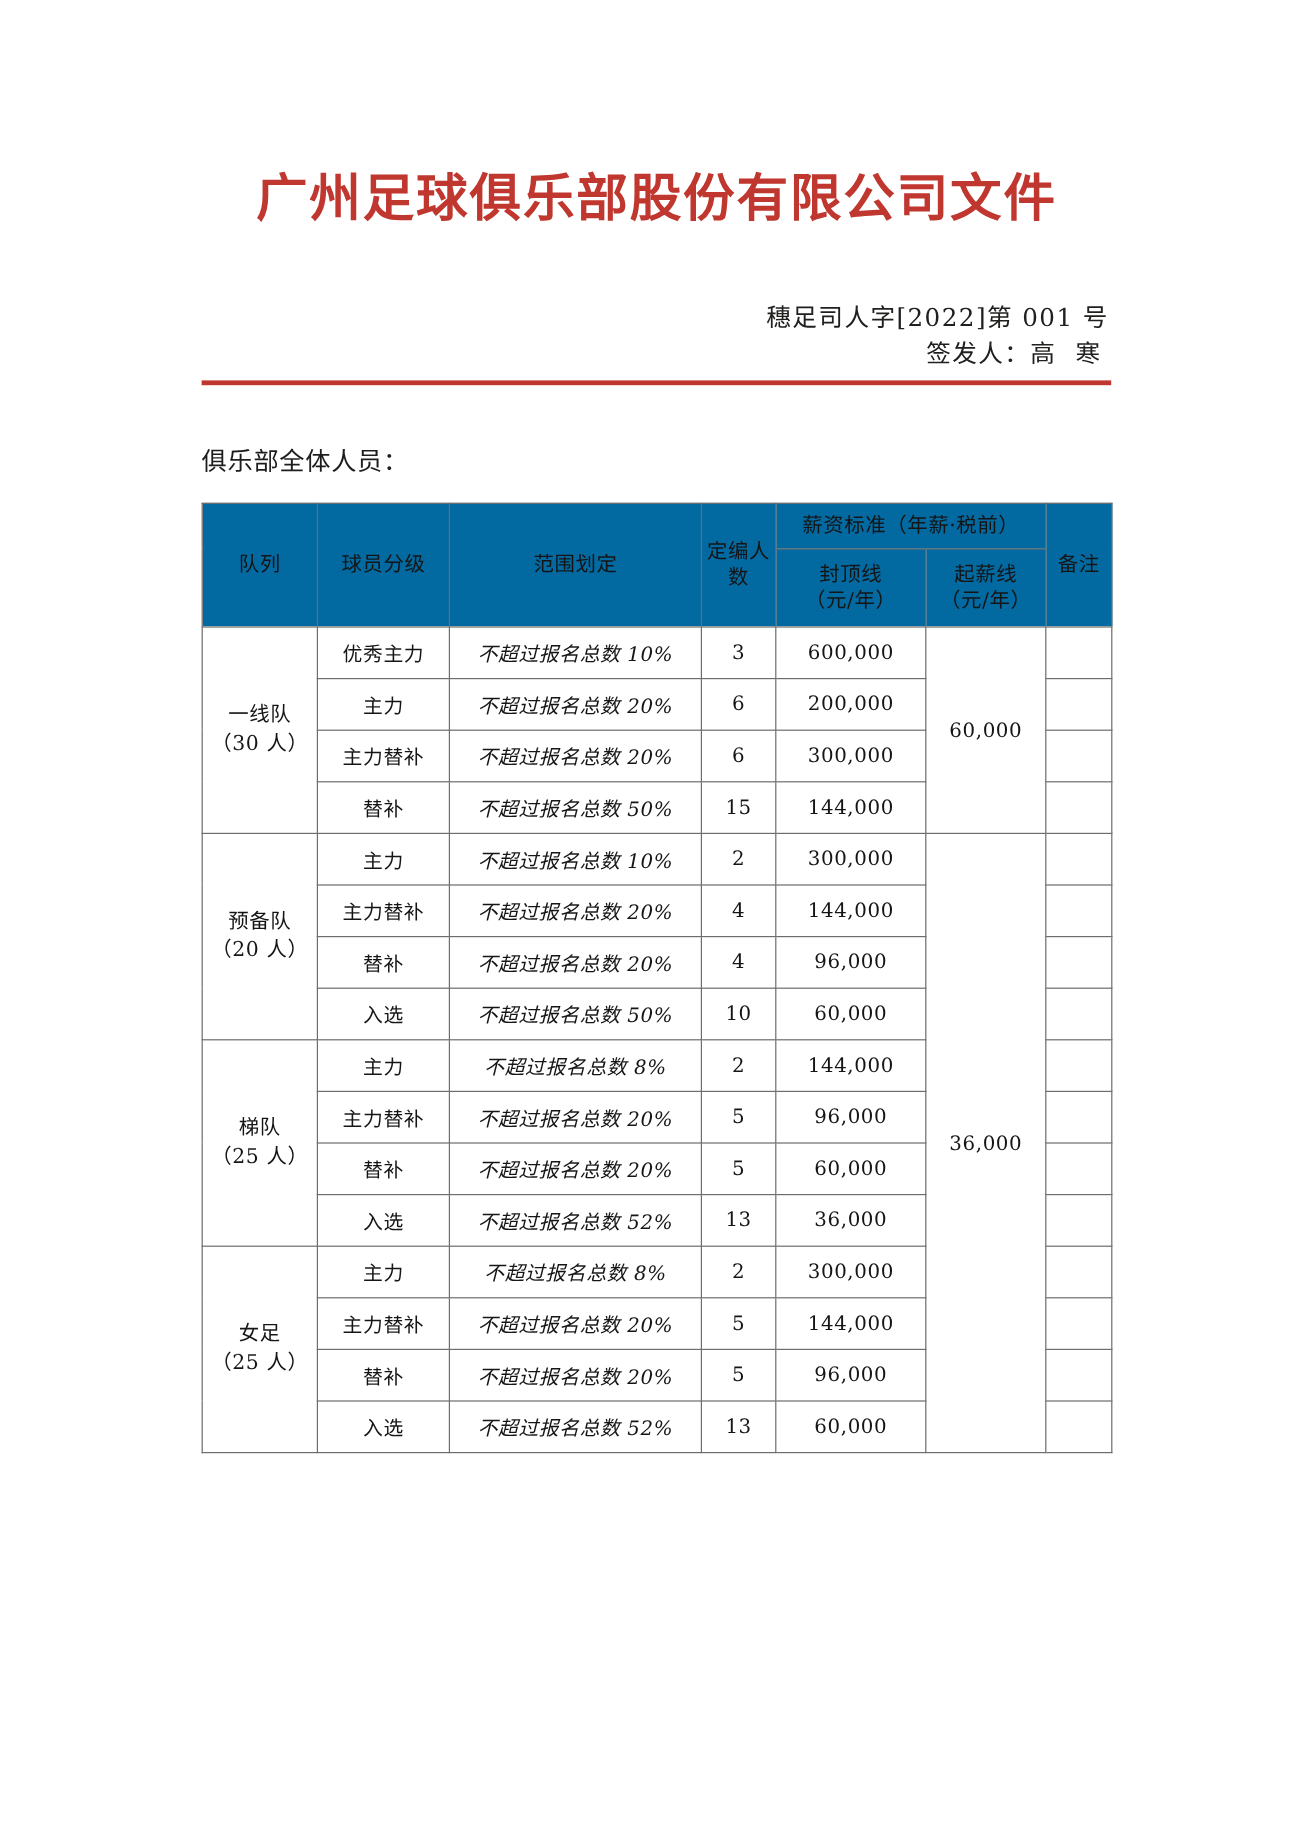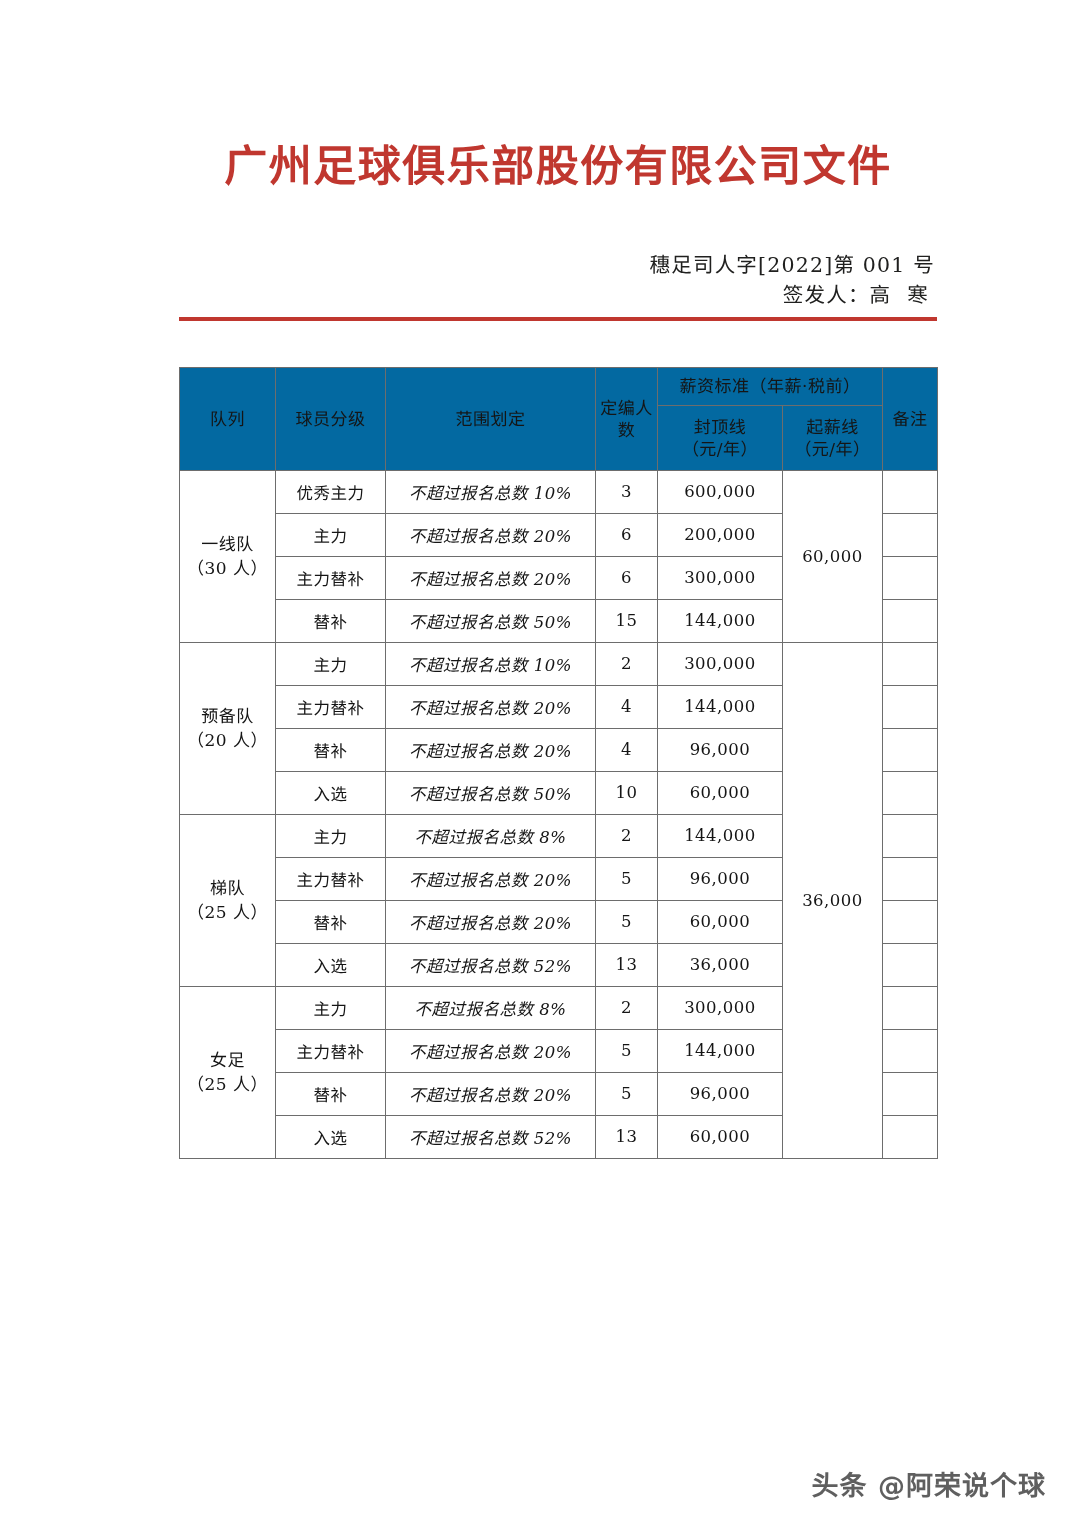--- a/index.html
+++ b/index.html
@@ -12,21 +12,21 @@
     width: 1080px;
     height: 1527px;
     position: relative;
     font-family: "DejaVu Serif", "Liberation Serif", serif;
     color: #1a1a1a;
     overflow: hidden;
   }
 
   .page {
     position: absolute;
-    left: 16px; top: 0;
+    left: 5px; top: 0;
     width: 1052px;
     height: 1527px;
     background: #fff;
   }
 
   .doc-inner {
     position: absolute;
     left: 163px;
     top: 0;
     width: 758px;
@@ -171,20 +171,21 @@
       <span class="docnum-left">穗足司人字[2022]第 001 号</span>
       <span class="docnum-right">
         <span>签发人：高</span><span class="signer-gap"></span><span>寒</span>
       </span>
     </div>
 
     <div class="red-rule"></div>
 
 
     <div class="body-block">
+      <p class="salutation">俱乐部全体人员：</p>
     </div>
 
     <div class="table-wrap">
       <table class="spec">
         <colgroup>
           <col class="col-team">
             <col class="col-grade">
             <col class="col-scope">
           <col class="col-quota">
             <col class="col-cap">
@@ -341,14 +342,13 @@
               <td class="num">13</td>
               <td class="num">60,000</td>
               <td></td>
             </tr>
           </tbody>
       </table>
     </div>
 
   </div>
 
-  <div class="watermark">头条 @阿荣说个球</div>
 </div>
 
 </body></html>

